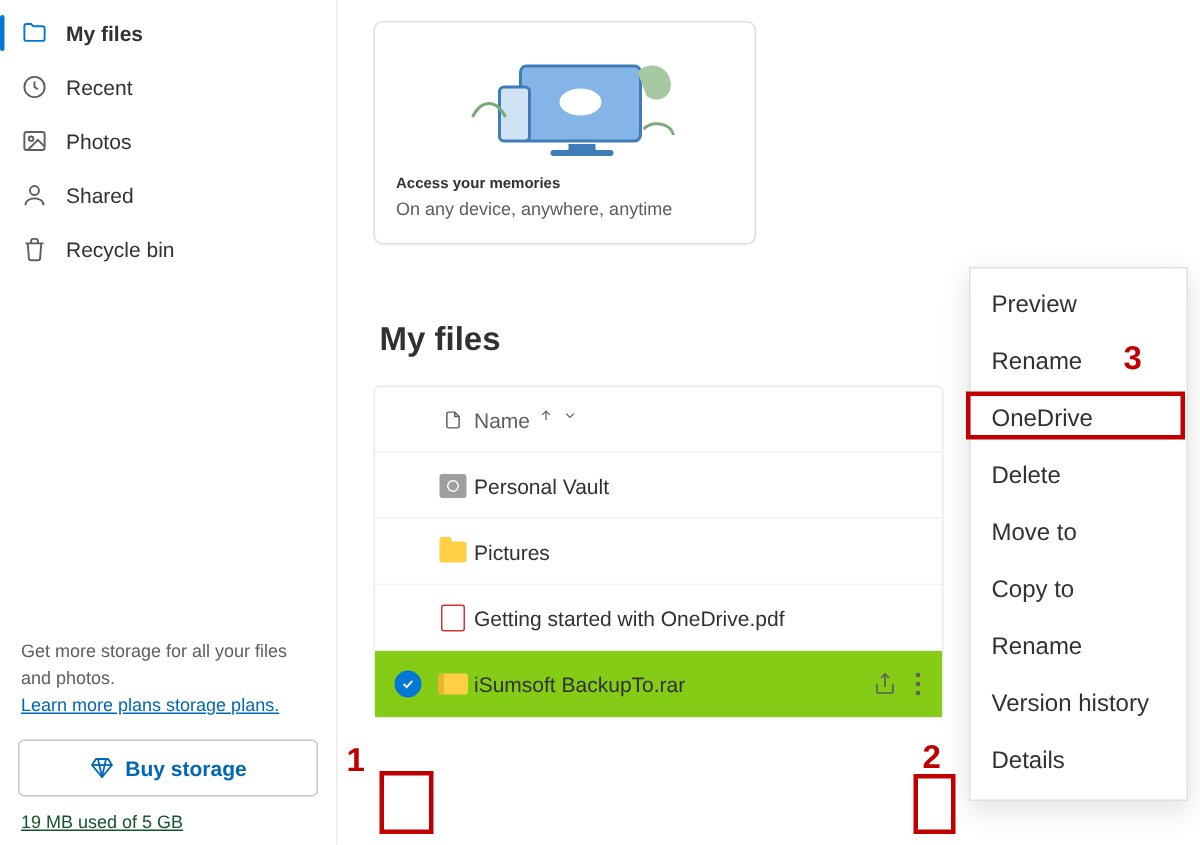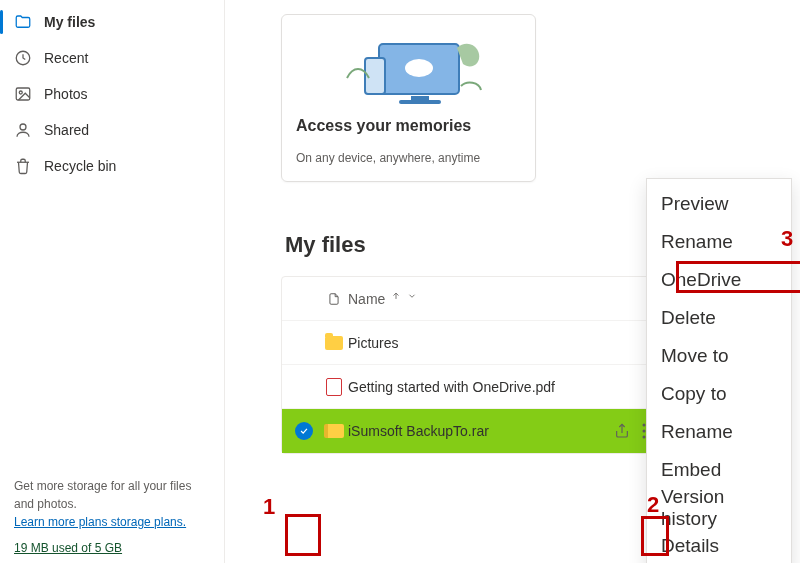--- a/index.html
+++ b/index.html
@@ -6,21 +6,21 @@
 body {
   font-family: "Segoe UI", -apple-system, sans-serif;
   font-size: 14px;
   color: #323130;
   background: #fff;
   width: 800px;
   height: 563px;
   overflow: hidden;
   position: relative;
 }
-.layout { display: flex; width: 100%; height: 100%; gap: 32px; }
+.layout { display: flex; width: 100%; height: 100%; }
 .sidebar {
   width: 225px;
   border-right: 1px solid #edebe9;
   display: flex;
   flex-direction: column;
   padding: 2px 0 8px 0;
 }
 .nav { padding: 2px 0; }
 .nav-item {
   display: flex;
@@ -84,22 +84,22 @@
   border: 1px solid #e1dfdd;
   border-radius: 6px;
   padding: 12px 14px 16px 14px;
   box-shadow: 0 1px 2px rgba(0,0,0,.04);
 }
 .promo-illus {
   height: 86px;
   display:flex; align-items:center; justify-content:center;
   position:relative;
 }
-.promo-card h3 { font-size: 16px; font-weight:600; margin-top:4px;}
-.promo-card p { font-size: 12px; color:#605e5c; margin-top:16px;}
+.promo-card h3 { font-size: 10px; font-weight:600; margin-top:4px;}
+.promo-card p { font-size: 12px; color:#605e5c; margin-top:4px;}
 .section-title {
   font-size: 22px;
   font-weight: 600;
   margin: 50px 0 18px 4px;
 }
 .file-table {
   border: 1px solid #edebe9;
   border-radius: 4px;
   width: 380px;
 }
@@ -142,21 +142,21 @@
   background:#fff;
   border:1px solid #e1dfdd;
   box-shadow: 0 6px 18px rgba(0,0,0,.12);
   padding: 6px 0;
 }
 .ctx-item {
   height: 38px;
   display:flex;
   align-items:center;
   padding: 0 14px;
-  font-size: 19px;
+  font-size: 16px;
   cursor:pointer;
 }
 
 
 .ann-box { position:absolute; border:3px solid #c00000; pointer-events:none; }
 .ann-num { position:absolute; color:#c00000; font-weight:700; font-size:22px; pointer-events:none; font-family: "Segoe UI", sans-serif;}
 
 svg { display:block; }
 </style>
 </head>
@@ -209,20 +209,31 @@
               <path d="M6 7l1 13a2 2 0 0 0 2 2h6a2 2 0 0 0 2-2l1-13"></path>
             </svg>
         </span>
         <span>Recycle bin</span>
       </div>
     </nav>
     <div class="sidebar-spacer"></div>
     <div class="storage-promo">
       <div>Get more storage for all your files and photos.</div>
       <a>Learn more plans storage plans.</a>
+    </div>
+    <div class="buy-btn">
+      <span>
+        <svg width="16" height="16" viewBox="0 0 24 24" fill="none" stroke="#0067b8" stroke-width="1.8">
+            <path d="M6 3h12l4 6-10 12L2 9l4-6z"></path>
+            <path d="M2 9h20"></path>
+            <path d="M8 3l4 18"></path>
+            <path d="M16 3l-4 18"></path>
+          </svg>
+      </span>
+      <span>Buy storage</span>
     </div>
     <div class="usage">
       <a>19 MB used of 5 GB</a>
     </div>
   </aside>
 
   <main class="main">
     <div class="promo-card">
       <div class="promo-illus">
         <svg width="160" height="80" viewBox="0 0 160 80">
@@ -263,20 +274,27 @@
             <svg width="10" height="10" viewBox="0 0 24 24" fill="none" stroke="#605e5c" stroke-width="2">
                 <path d="M6 9l6 6 6-6"></path>
               </svg>
           </span>
         </div>
       </div>
 
       <div class="row">
         <div class="check"></div>
         <div class="ficon">
+            <span class="vault-ic"></span>
+          </div>
+        <div class="name">Personal Vault</div>
+      </div>
+      <div class="row">
+        <div class="check"></div>
+        <div class="ficon">
             <span class="folder-ic"></span>
           </div>
         <div class="name">Pictures</div>
       </div>
       <div class="row">
         <div class="check"></div>
         <div class="ficon">
             <span class="pdf-ic"></span>
           </div>
         <div class="name">Getting started with OneDrive.pdf</div>
@@ -313,21 +331,20 @@
     </div>
 
     <div class="ctx-menu">
       <div class="ctx-item">Preview</div>
       <div class="ctx-item">Rename</div>
       <div class="ctx-item">OneDrive</div>
       <div class="ctx-item">Delete</div>
       <div class="ctx-item">Move to</div>
       <div class="ctx-item">Copy to</div>
       <div class="ctx-item">Rename</div>
-      <div class="ctx-item">Embed</div>
       <div class="ctx-item">Version history</div>
       <div class="ctx-item">Details</div>
     </div>
 
     <div class="ann-box" style="left:28px; top:514px; width:36px; height:42px;"></div>
     <div class="ann-num" style="left:6px; top:494px;">1</div>
 
     <div class="ann-box" style="left:384px; top:516px; width:28px; height:40px;"></div>
     <div class="ann-num" style="left:390px; top:492px;">2</div>
 

